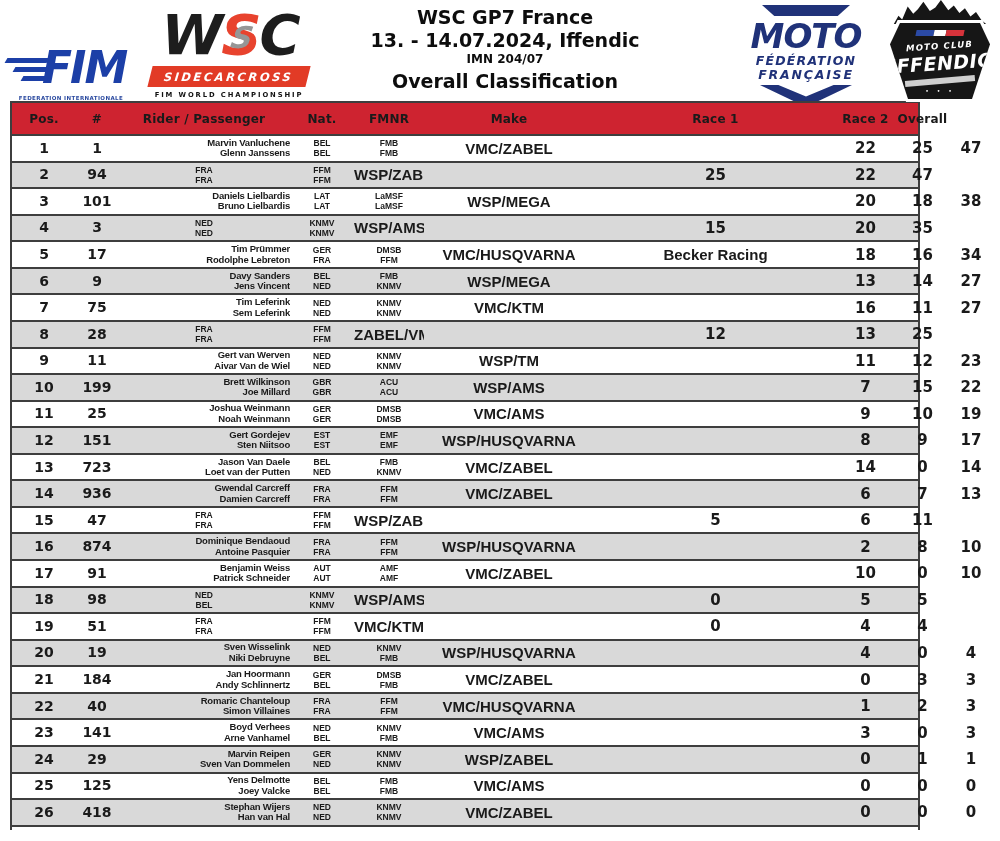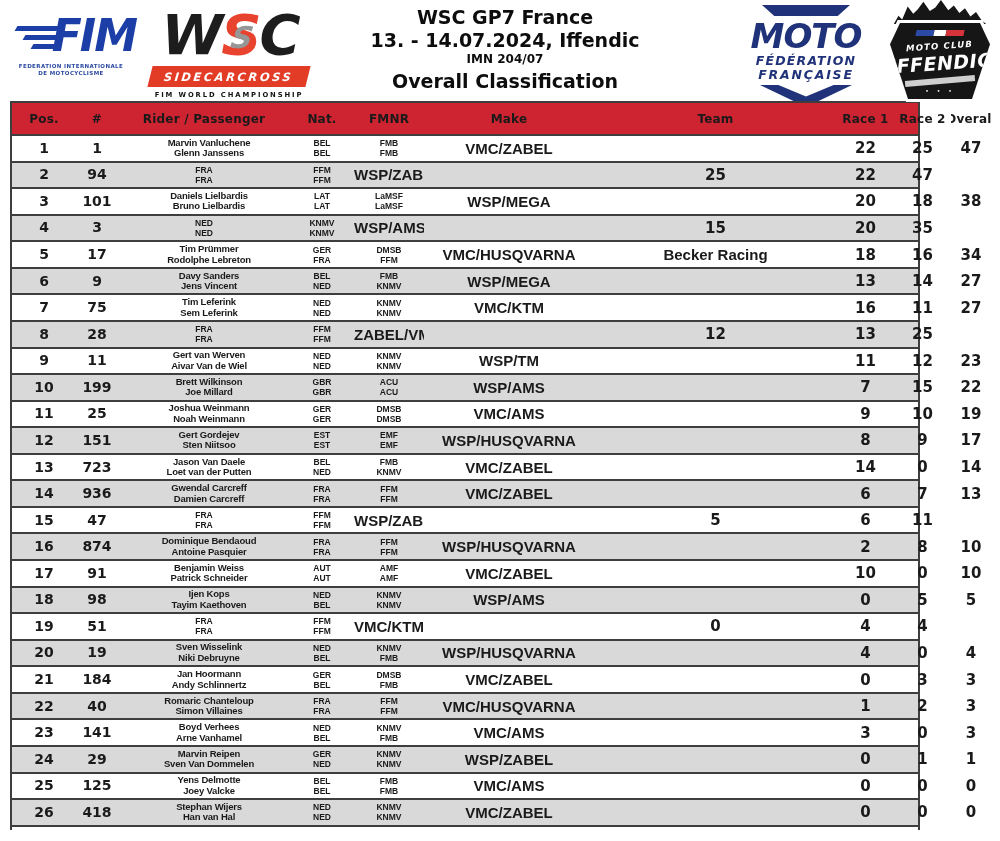--- a/index.html
+++ b/index.html
@@ -10,21 +10,21 @@
   }
   *{margin:0;padding:0;box-sizing:border-box;}
   body{background:#fff;font-family:"DejaVu Sans","Liberation Sans",sans-serif;}
   .page{position:relative;width:1000px;height:841px;background:#fff;overflow:hidden;}
 
   
   .hdr{position:absolute;top:0;left:0;width:1000px;height:112px;}
 
   
   .fim{position:absolute;left:6px;top:14px;width:130px;text-align:center;color:var(--fim-blue);}
-  .fim-row{display:flex;align-items:center;justify-content:flex-end;}
+  .fim-row{display:flex;align-items:center;justify-content:flex-start;margin-top:32px;}
   .fim-stripes{display:flex;flex-direction:column;align-items:flex-end;gap:4px;margin-right:-6px;margin-top:2px;}
   .fim-stripes i{display:block;background:var(--fim-blue);height:5px;transform:skewX(-30deg);}
   .fim-stripes i:nth-child(1){width:42px;}
   .fim-stripes i:nth-child(2){width:34px;}
   .fim-stripes i:nth-child(3){width:26px;}
   .fim-text{font-size:44px;line-height:44px;font-weight:800;font-style:italic;letter-spacing:-2px;}
   .fim-sub{font-size:5.5px;font-weight:700;letter-spacing:.4px;line-height:7px;margin-top:5px;color:#2b4aa0;}
 
   
   .wsc{position:absolute;left:148px;top:6px;width:162px;text-align:center;}
@@ -67,21 +67,21 @@
 
   
   .table{position:absolute;left:10px;top:101px;width:910px;height:729px;border-left:2px solid var(--row-border);border-right:2px solid var(--row-border);border-top:2px solid var(--row-border);overflow:visible;background:#fff;}
   .grid{display:grid;grid-template-columns:64px 42px 172px 64px 70px 170px 243px 57px 57px 40px;}
   .thead{height:31px;background:var(--header-red);color:#fff;}
   .thead .cell{display:flex;align-items:center;justify-content:center;font-weight:700;font-size:12px;letter-spacing:.2px;white-space:nowrap;}
   .trow{height:26.57px;background:#fff;border-top:2px solid var(--row-border);}
   .trow.alt{background:var(--row-alt);}
   .cell{display:flex;flex-direction:column;justify-content:center;text-align:center;color:var(--text-dark);overflow:hidden;}
   .c-pos .ln,.c-num .ln{font-weight:700;font-size:14px;line-height:15px;}
-  .c-rider{text-align:center;padding-left:10px;font-family:"Liberation Sans",sans-serif;}
+  .c-rider{text-align:right;padding-left:10px;font-family:"Liberation Sans",sans-serif;}
   .c-rider .ln{font-weight:700;font-size:9.5px;line-height:10.5px;letter-spacing:-.2px;white-space:nowrap;}
   .c-nat .ln,.c-fmnr .ln{font-weight:700;font-size:8.5px;line-height:10px;font-family:"Liberation Sans",sans-serif;}
   .c-make .ln,.c-team .ln{font-weight:700;font-size:15px;line-height:11px;font-family:"Liberation Sans",sans-serif;white-space:nowrap;}
   .c-score .ln{font-weight:700;font-size:15px;line-height:16px;}
 </style>
 </head>
 <body>
 
 <div class="page">
 
@@ -149,21 +149,20 @@
   </div>
 
   <div class="table">
     <div class="thead grid">
         <div class="cell">Pos.</div>
         <div class="cell">#</div>
         <div class="cell">Rider / Passenger</div>
         <div class="cell">Nat.</div>
         <div class="cell">FMNR</div>
         <div class="cell">Make</div>
-        <div class="cell">Team</div>
         <div class="cell">Race 1</div>
         <div class="cell">Race 2</div>
         <div class="cell">Overall</div>
       </div>
     <div>
         <div class="trow grid">
           <div class="cell c-pos">
             <div class="ln">1</div>
           </div>
           <div class="cell c-num">
@@ -741,24 +740,20 @@
             <div class="ln">10</div>
           </div>
         </div>
         <div class="trow grid alt">
           <div class="cell c-pos">
             <div class="ln">18</div>
           </div>
           <div class="cell c-num">
             <div class="ln">98</div>
           </div>
-          <div class="cell c-rider">
-            <div class="ln">Ijen Kops</div>
-            <div class="ln">Tayim Kaethoven</div>
-          </div>
           <div class="cell c-nat">
             <div class="ln">NED</div>
             <div class="ln">BEL</div>
           </div>
           <div class="cell c-fmnr">
             <div class="ln">KNMV</div>
             <div class="ln">KNMV</div>
           </div>
           <div class="cell c-make">
             <div class="ln">WSP/AMS</div>

